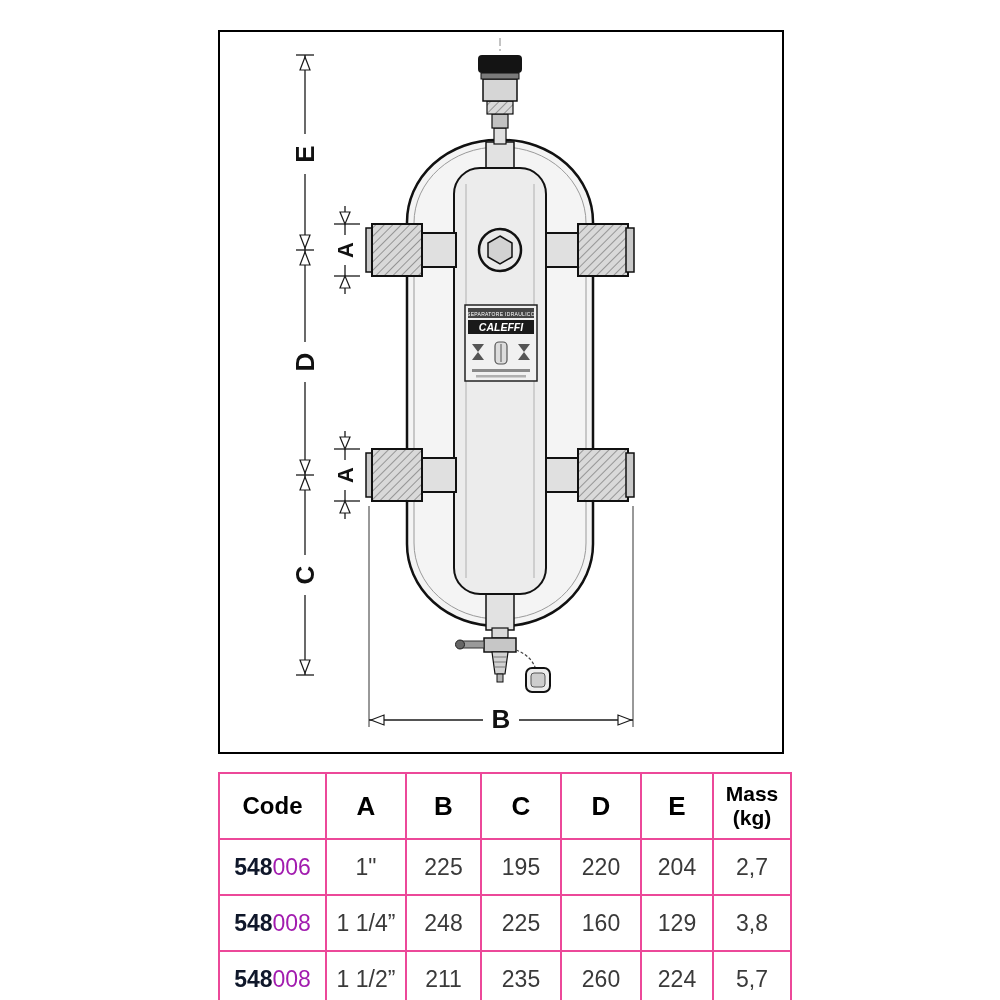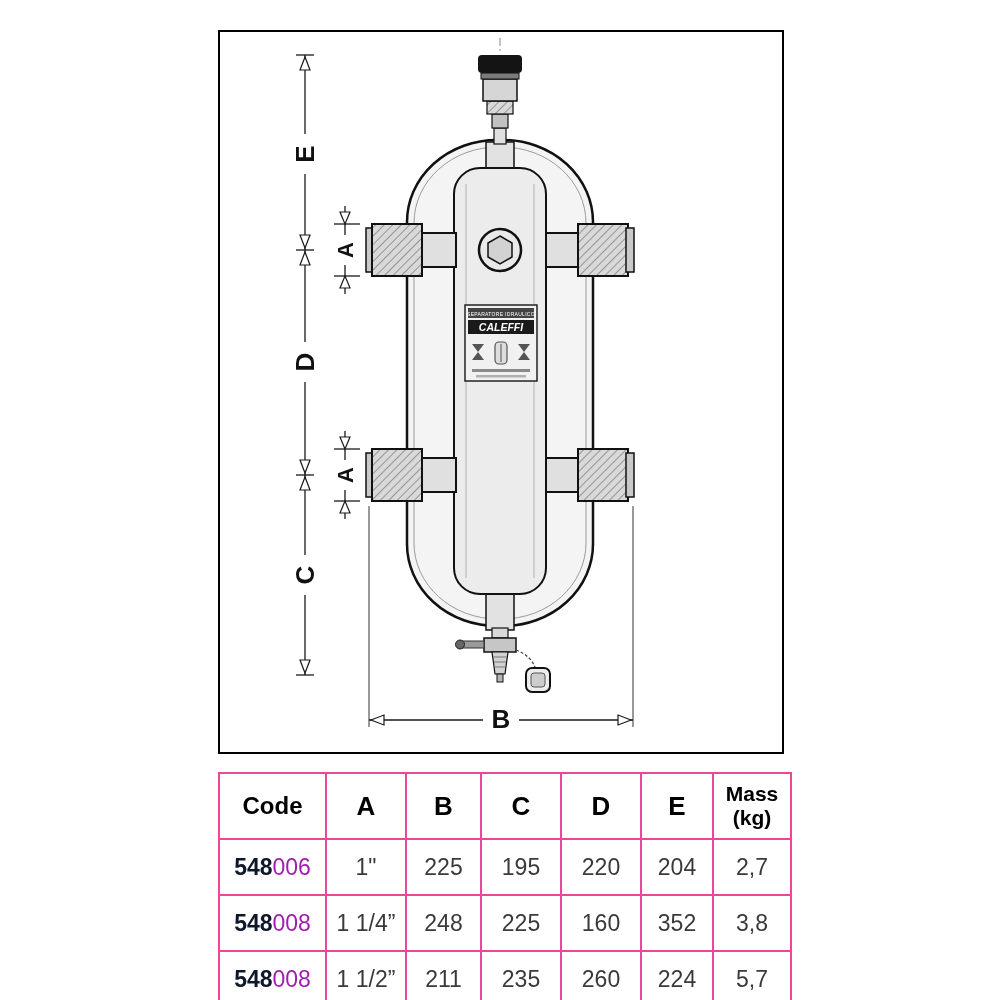--- a/index.html
+++ b/index.html
@@ -200,21 +200,21 @@
           <td>220</td>
           <td>204</td>
           <td>2,7</td>
         </tr>
         <tr>
           <td class="code-cell"><span class="pfx">548</span><span class="sfx">008</span></td>
           <td>1 1/4”</td>
           <td>248</td>
           <td>225</td>
           <td>160</td>
-          <td>352</td>
+          <td>129</td>
           <td>3,8</td>
         </tr>
         <tr>
           <td class="code-cell"><span class="pfx">548</span><span class="sfx">008</span></td>
           <td>1 1/2”</td>
           <td>211</td>
           <td>235</td>
           <td>260</td>
           <td>224</td>
           <td>5,7</td>

